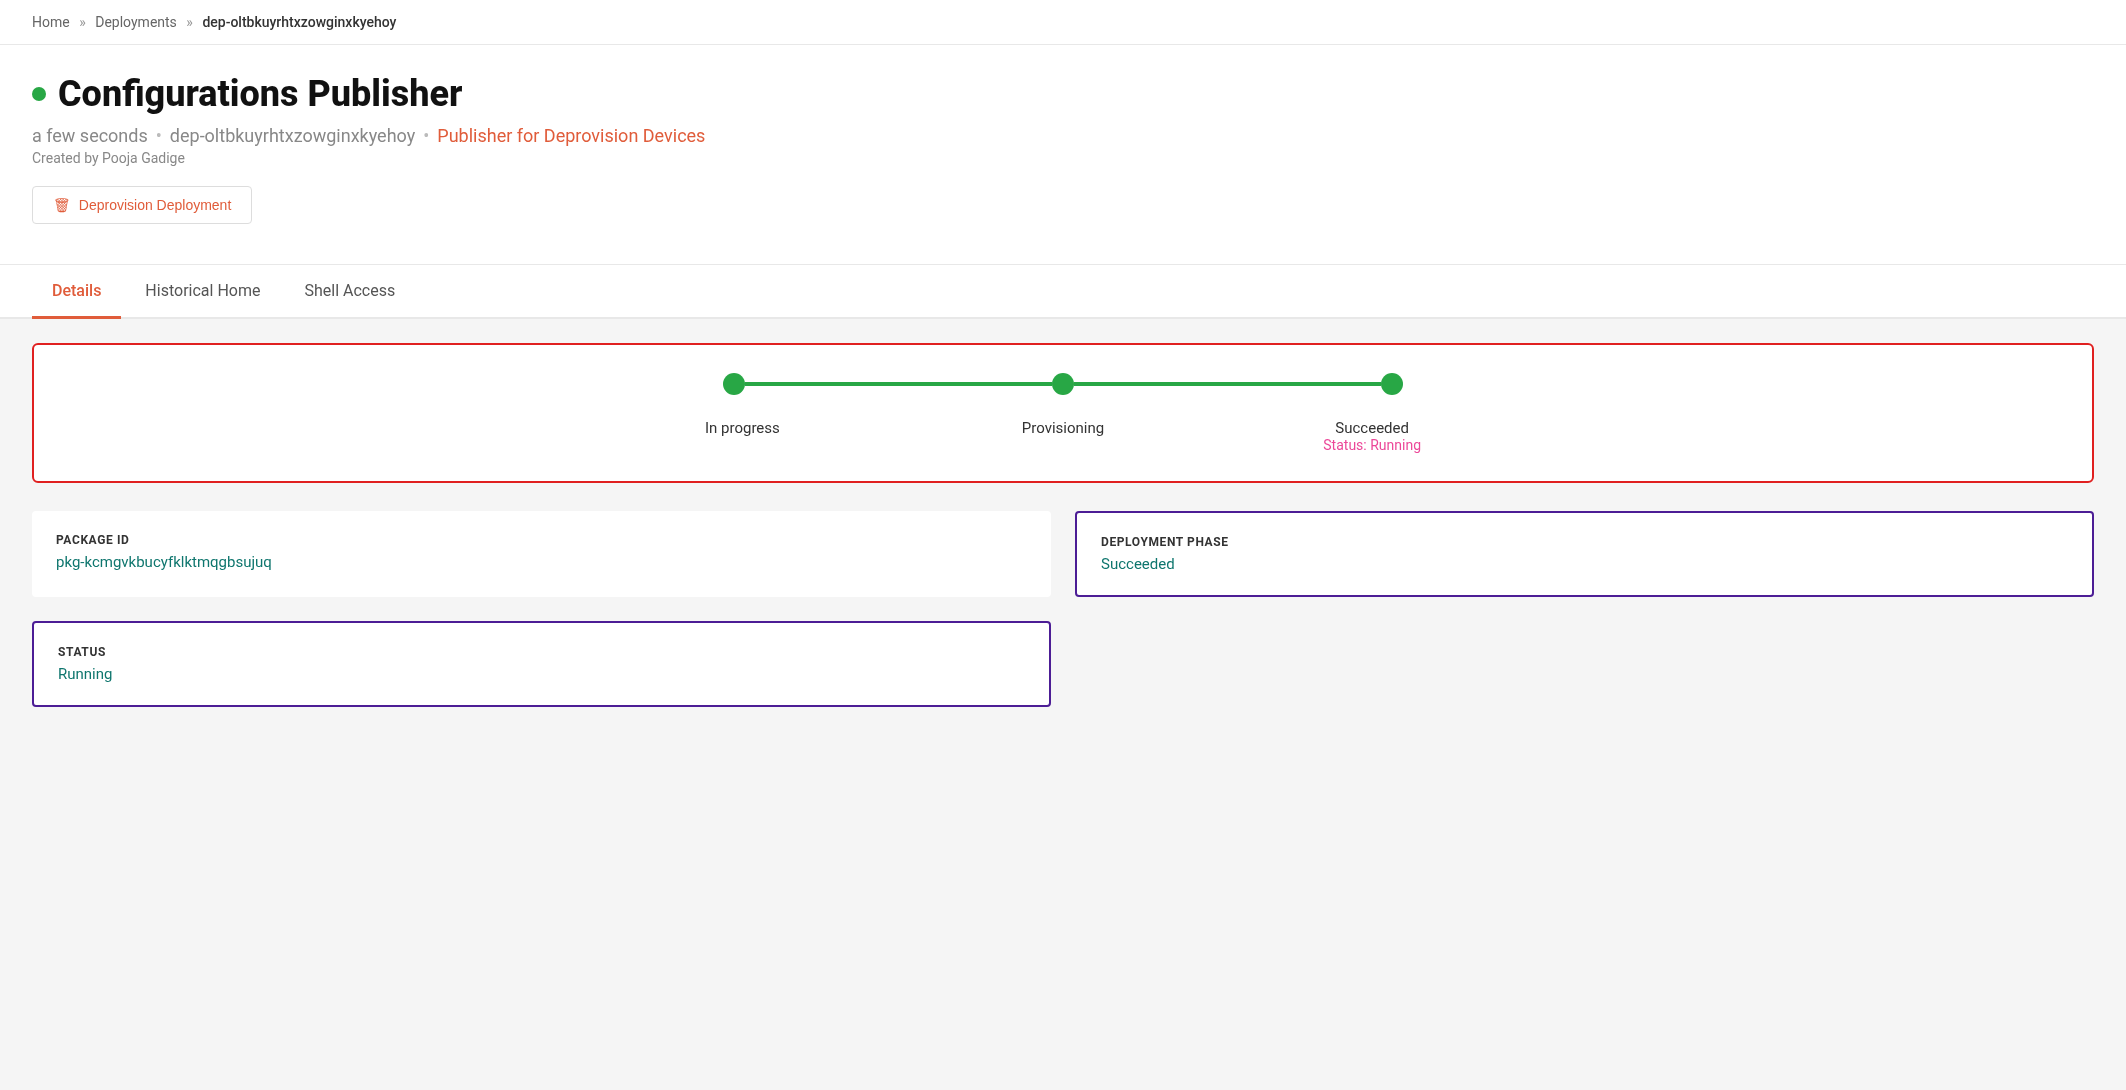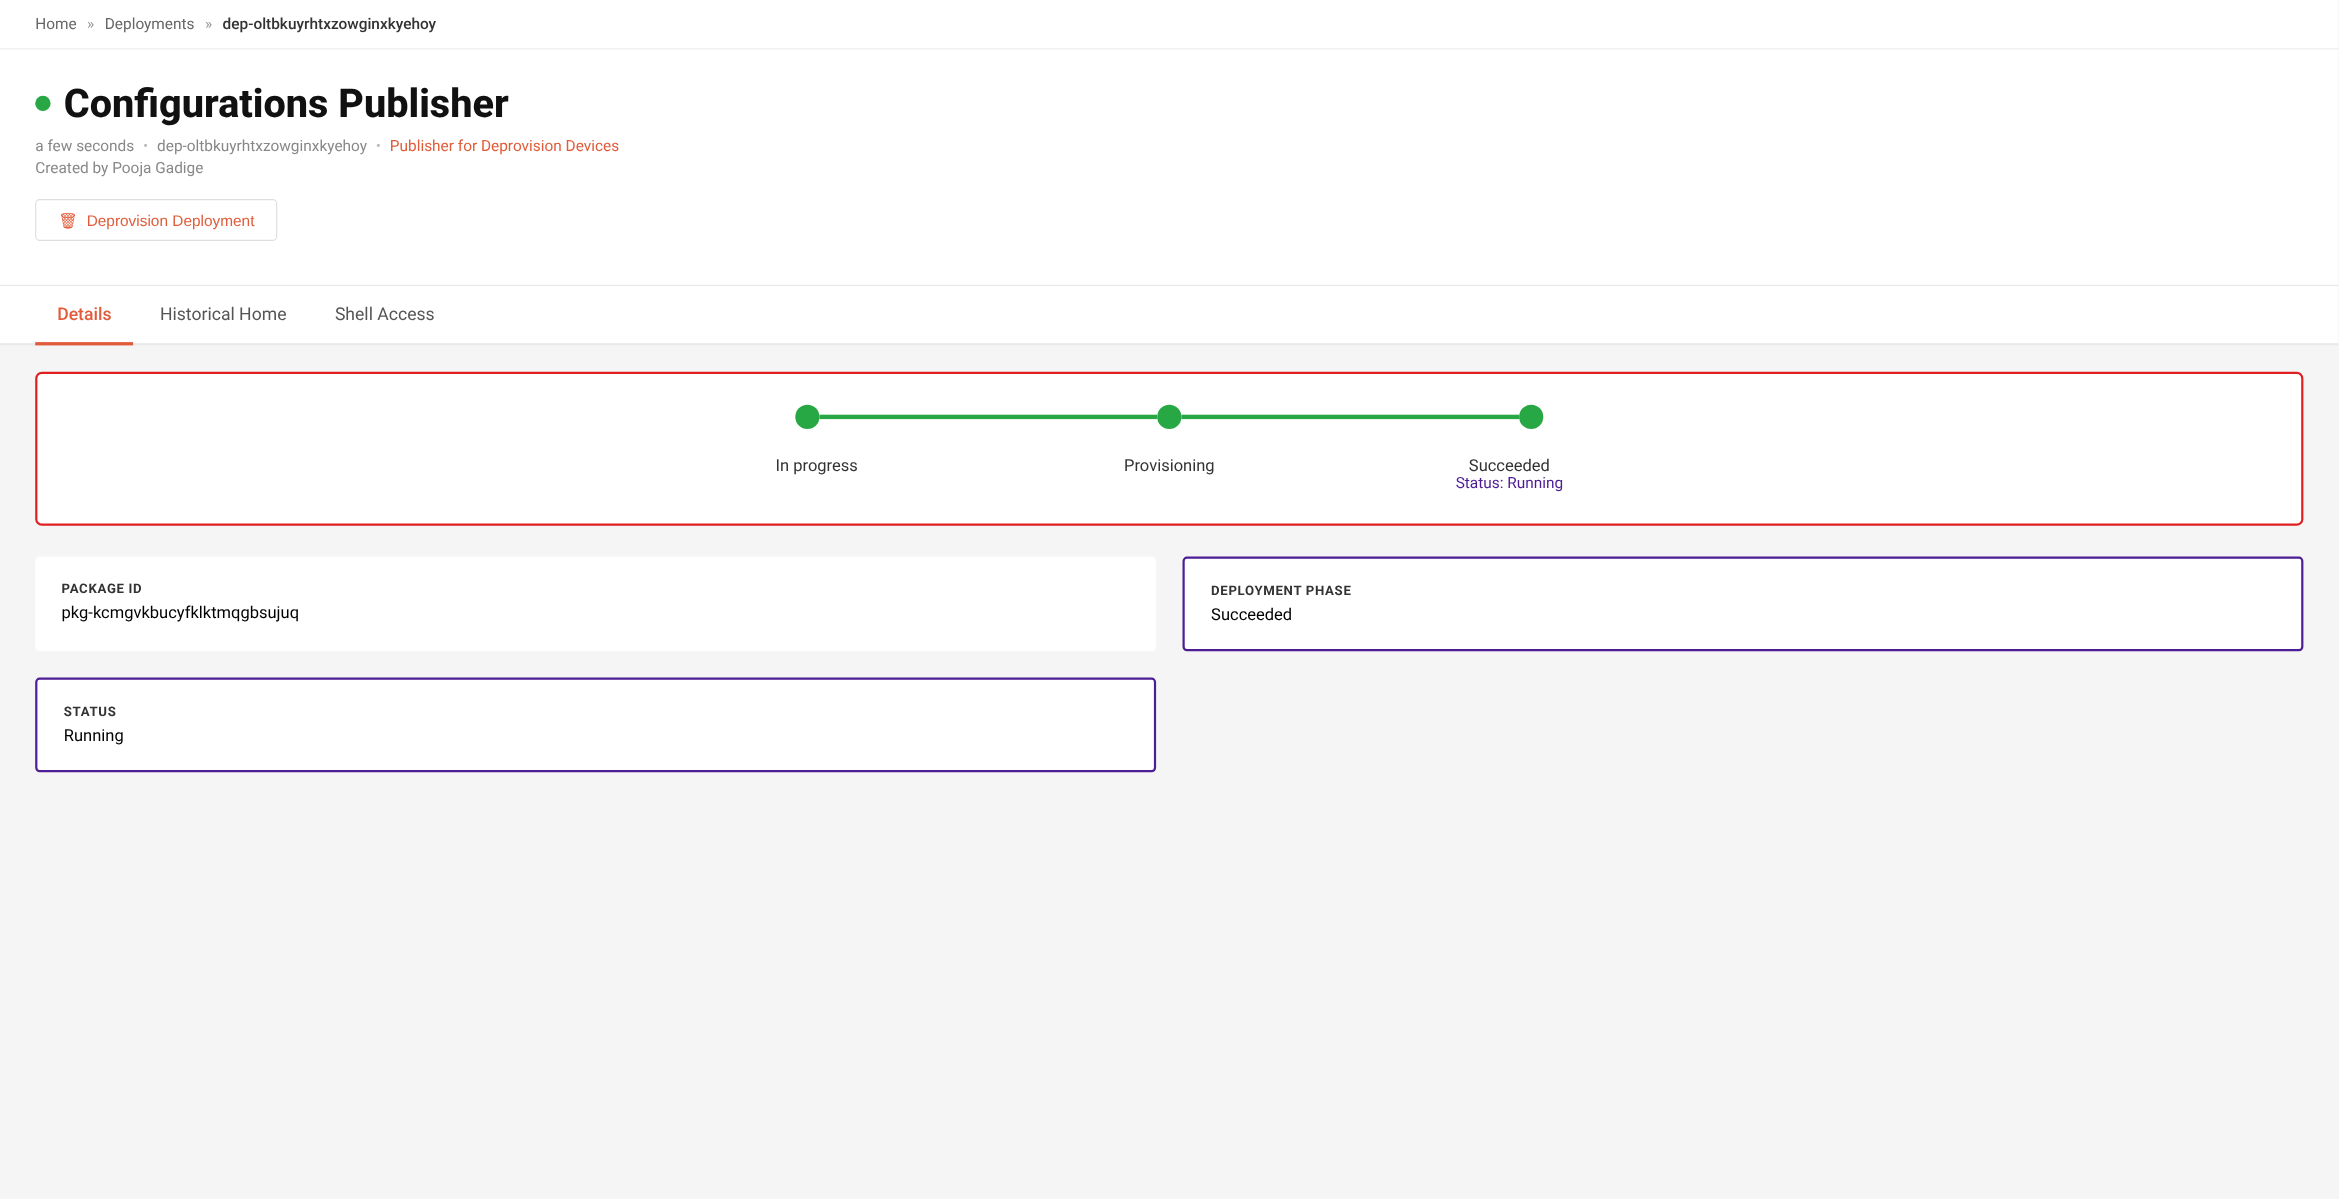--- a/index.html
+++ b/index.html
@@ -49,21 +49,21 @@
       background: #28a745;
       flex-shrink: 0;
     }
     .page-title {
       font-size: 36px;
       font-weight: 800;
       color: #111;
     }
 
     .meta-row {
-      font-size: 14px;
+      font-size: 18px;
       color: #888;
       margin-bottom: 4px;
       display: flex;
       align-items: flex-start;
       gap: 8px;
     }
     .meta-sep {
       color: #bbb;
     }
     .meta-link {
@@ -143,21 +143,21 @@
     }
     .pipeline-label {
       margin-top: 12px;
       font-size: 15px;
       color: #333;
       text-align: center;
       white-space: nowrap;
     }
     .pipeline-sublabel {
       font-size: 14px;
-      color: #4c1d95;
+      color: #ec4899;
       text-align: center;
     }
 
     
     .info-grid {
       display: grid;
       grid-template-columns: 1fr 1fr;
       gap: 24px;
     }
     .info-card {
@@ -168,21 +168,21 @@
     .info-label {
       font-size: 12px;
       font-weight: 700;
       letter-spacing: 0.05em;
       color: #333;
       text-transform: uppercase;
       margin-bottom: 6px;
     }
     .info-value {
       font-size: 15px;
-      color: #000000;
+      color: #0f766e;
     }
     .info-card.highlighted {
       border: 2px solid #4c1d95;
     }
   </style>
 </head>
 <body>
 
 <div class="breadcrumb-bar">
   <a href="#">Home</a>

